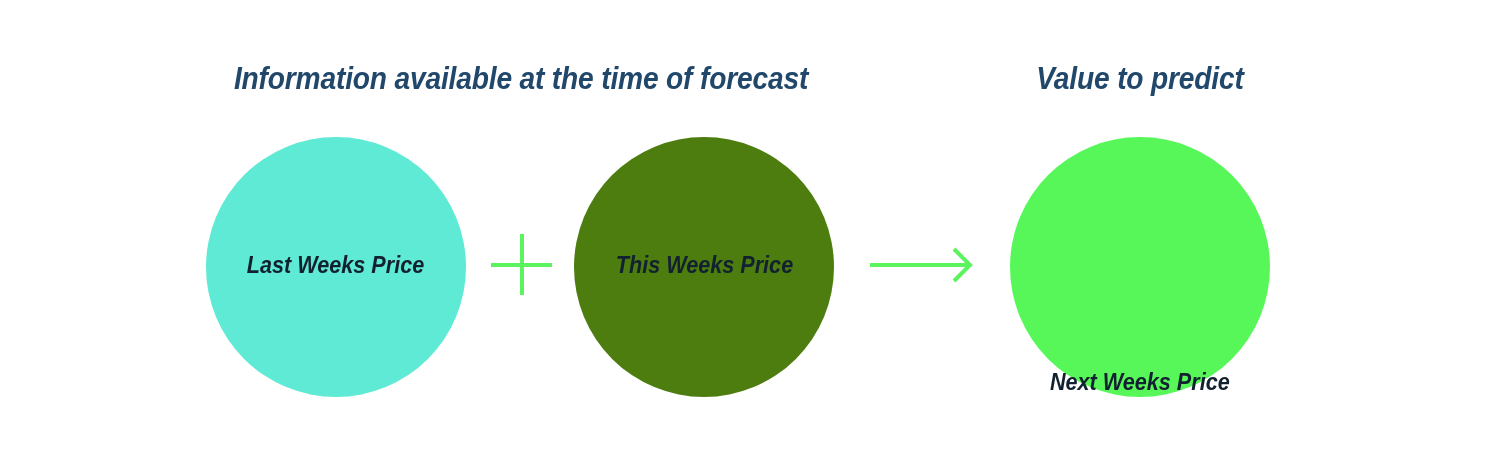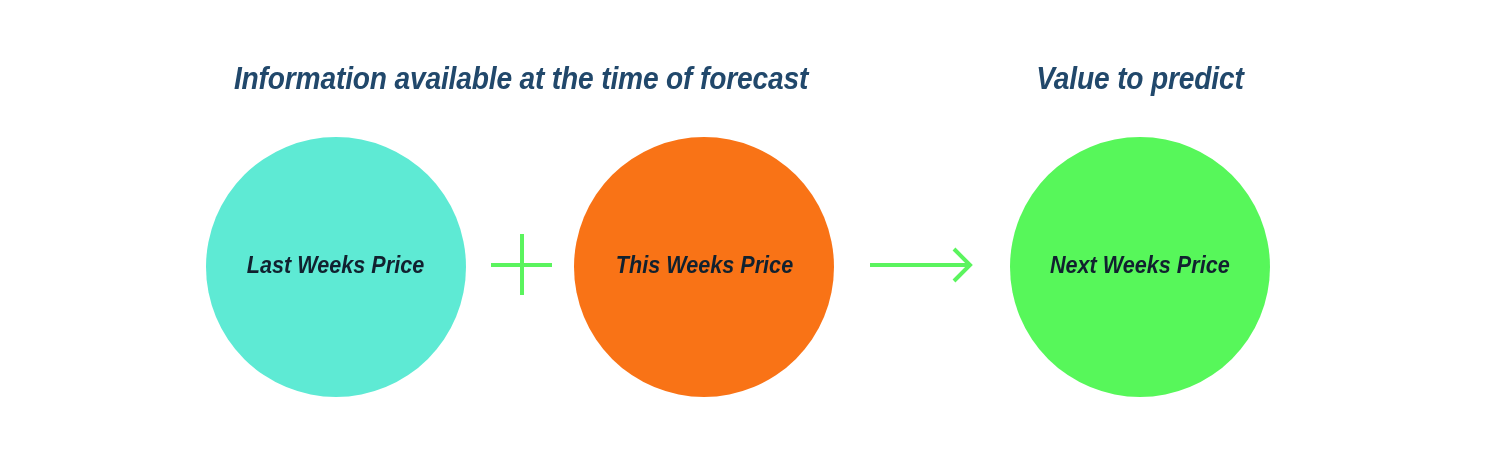--- a/index.html
+++ b/index.html
@@ -61,22 +61,22 @@
     font-size: 24px;
     line-height: 26px;
     color: #11212f;
     white-space: nowrap;
     transform: scaleX(0.9);
     transform-origin: center center;
     position: relative;
     top: -2px;
   }
   #circle-last-week  { left: 206px;  background: #5eead4; }
-  #circle-this-week  { left: 574px;  background: #f97316; }
-  #circle-next-week  { left: 1010px; background: #57f75a; }
+  #circle-this-week  { left: 574px;  background: #4d7c0f; }
+  #circle-next-week  { left: 1010px; background: #57f75a; align-items: flex-end; }
 
   
   #plus-operator {
     position: absolute;
     left: 491px;
     top: 234px;
     width: 61px;
     height: 61px;
   }
   #plus-operator .bar-h {

